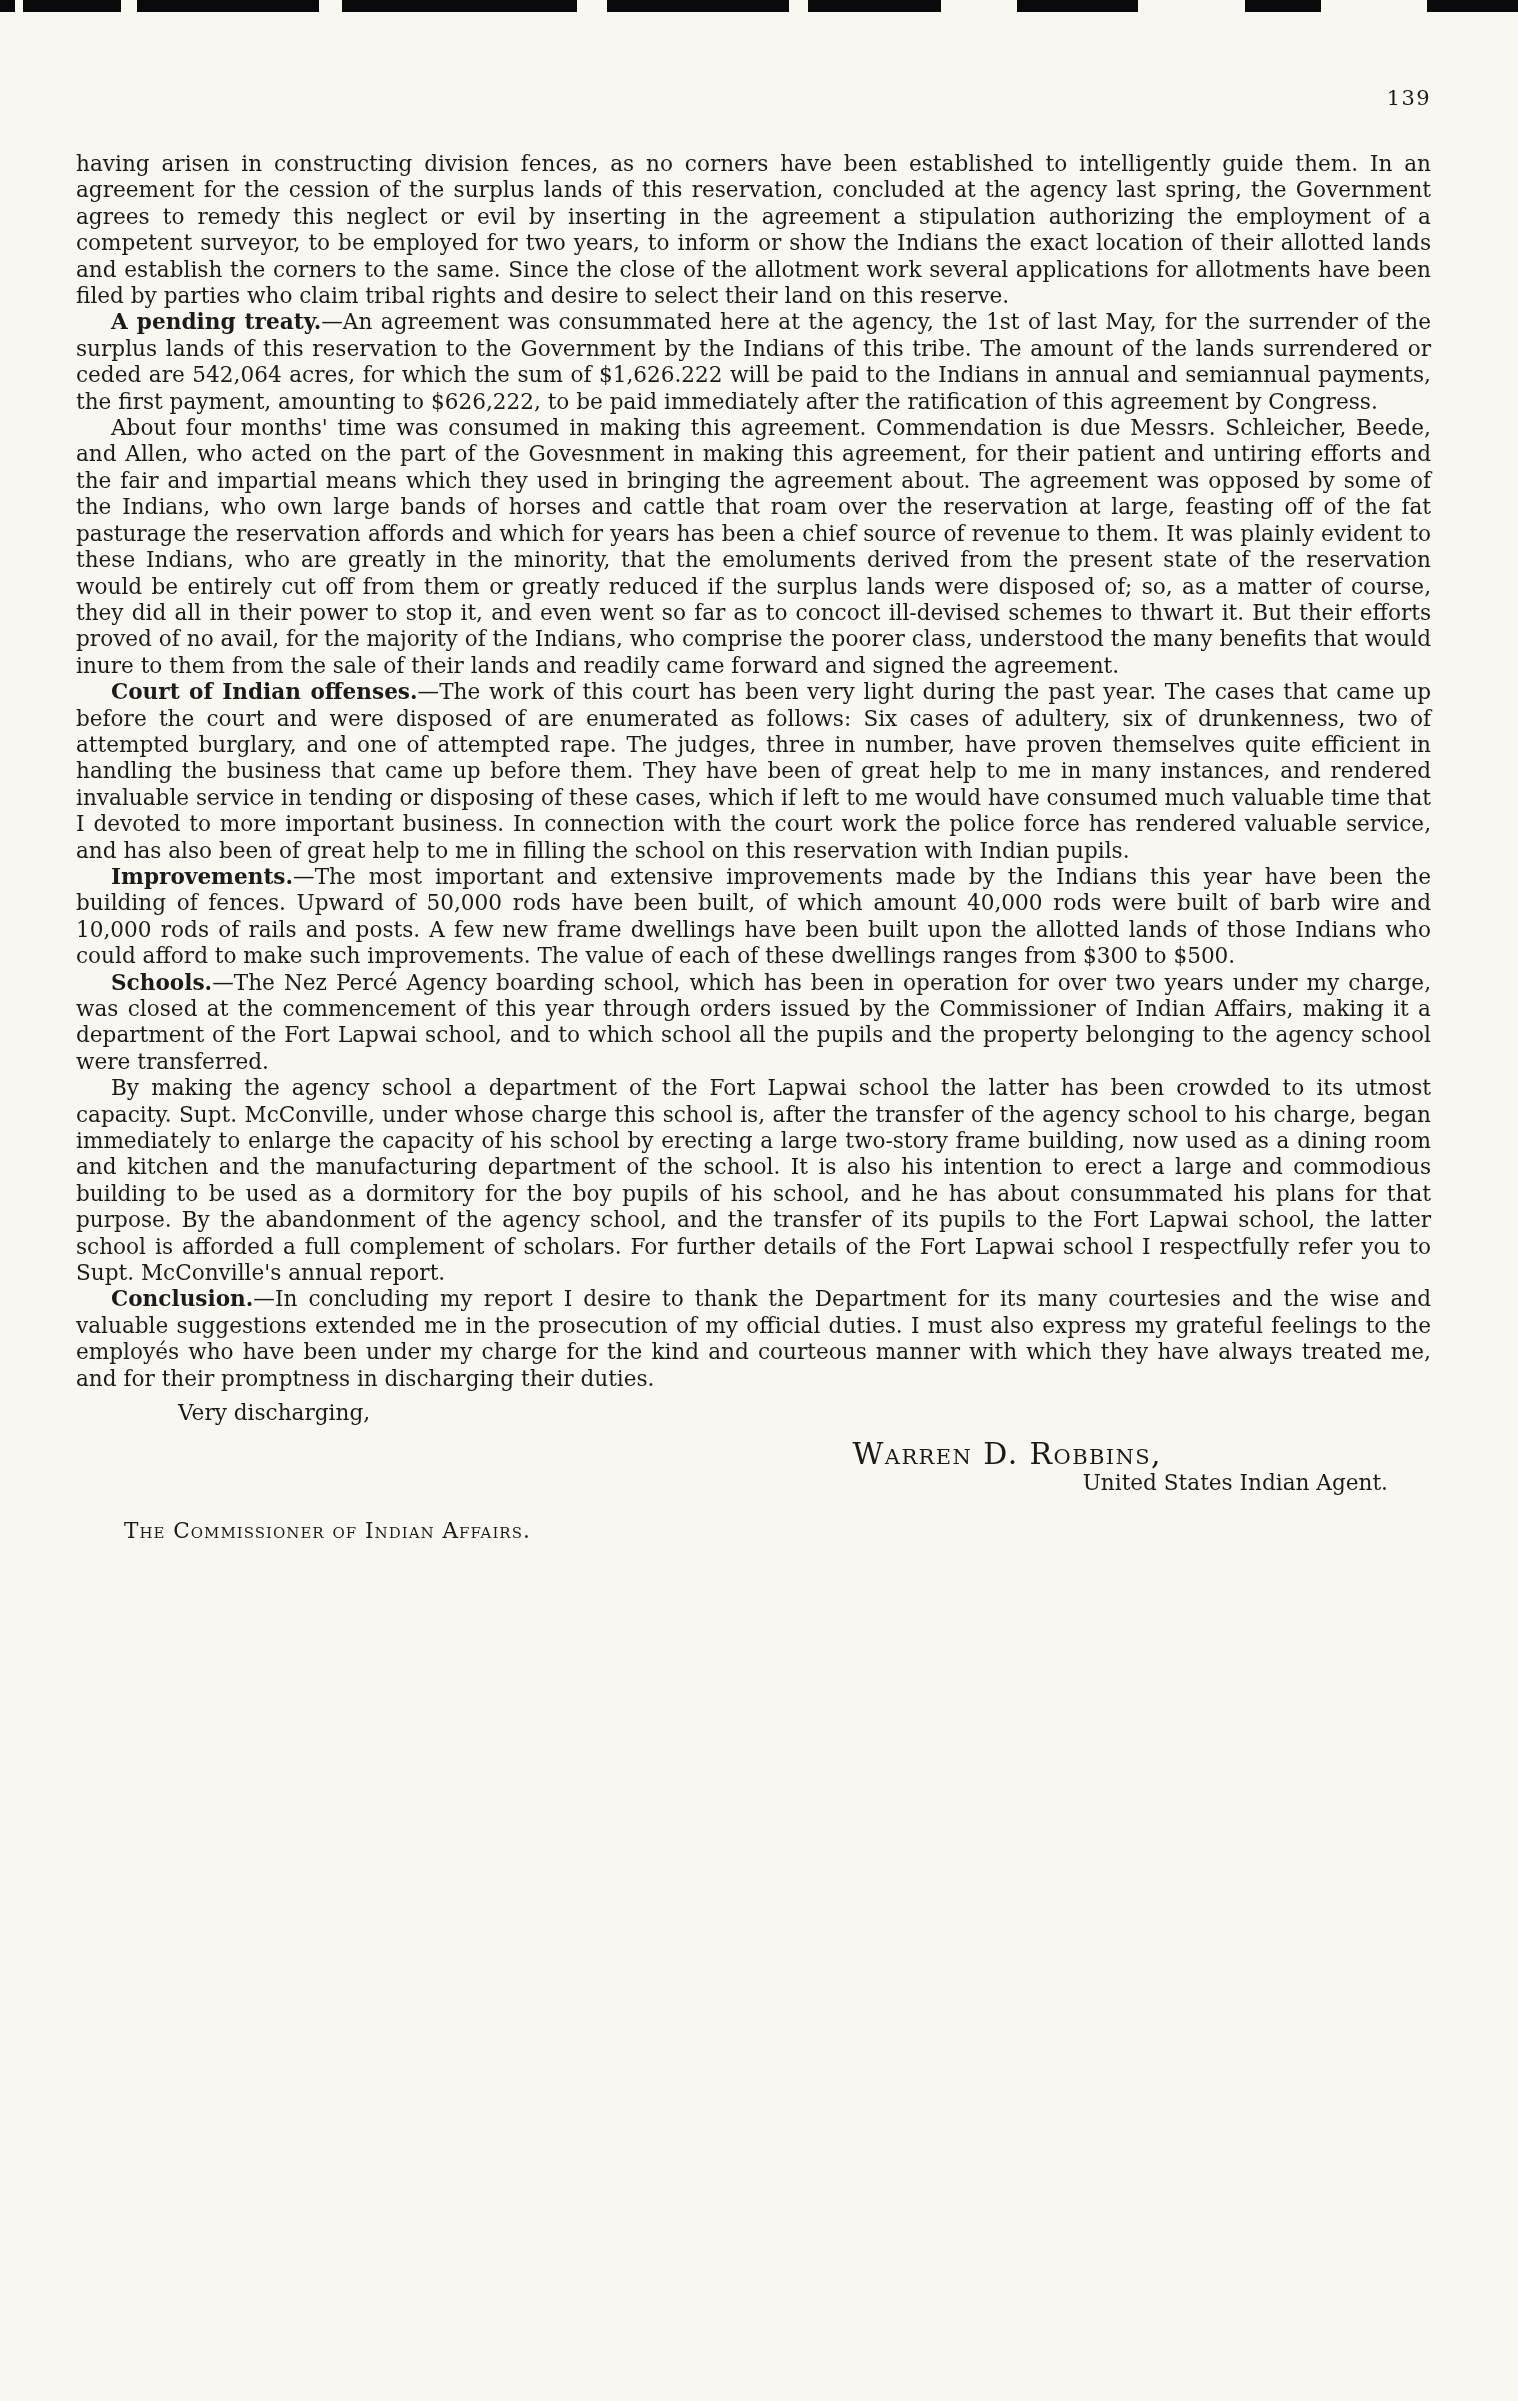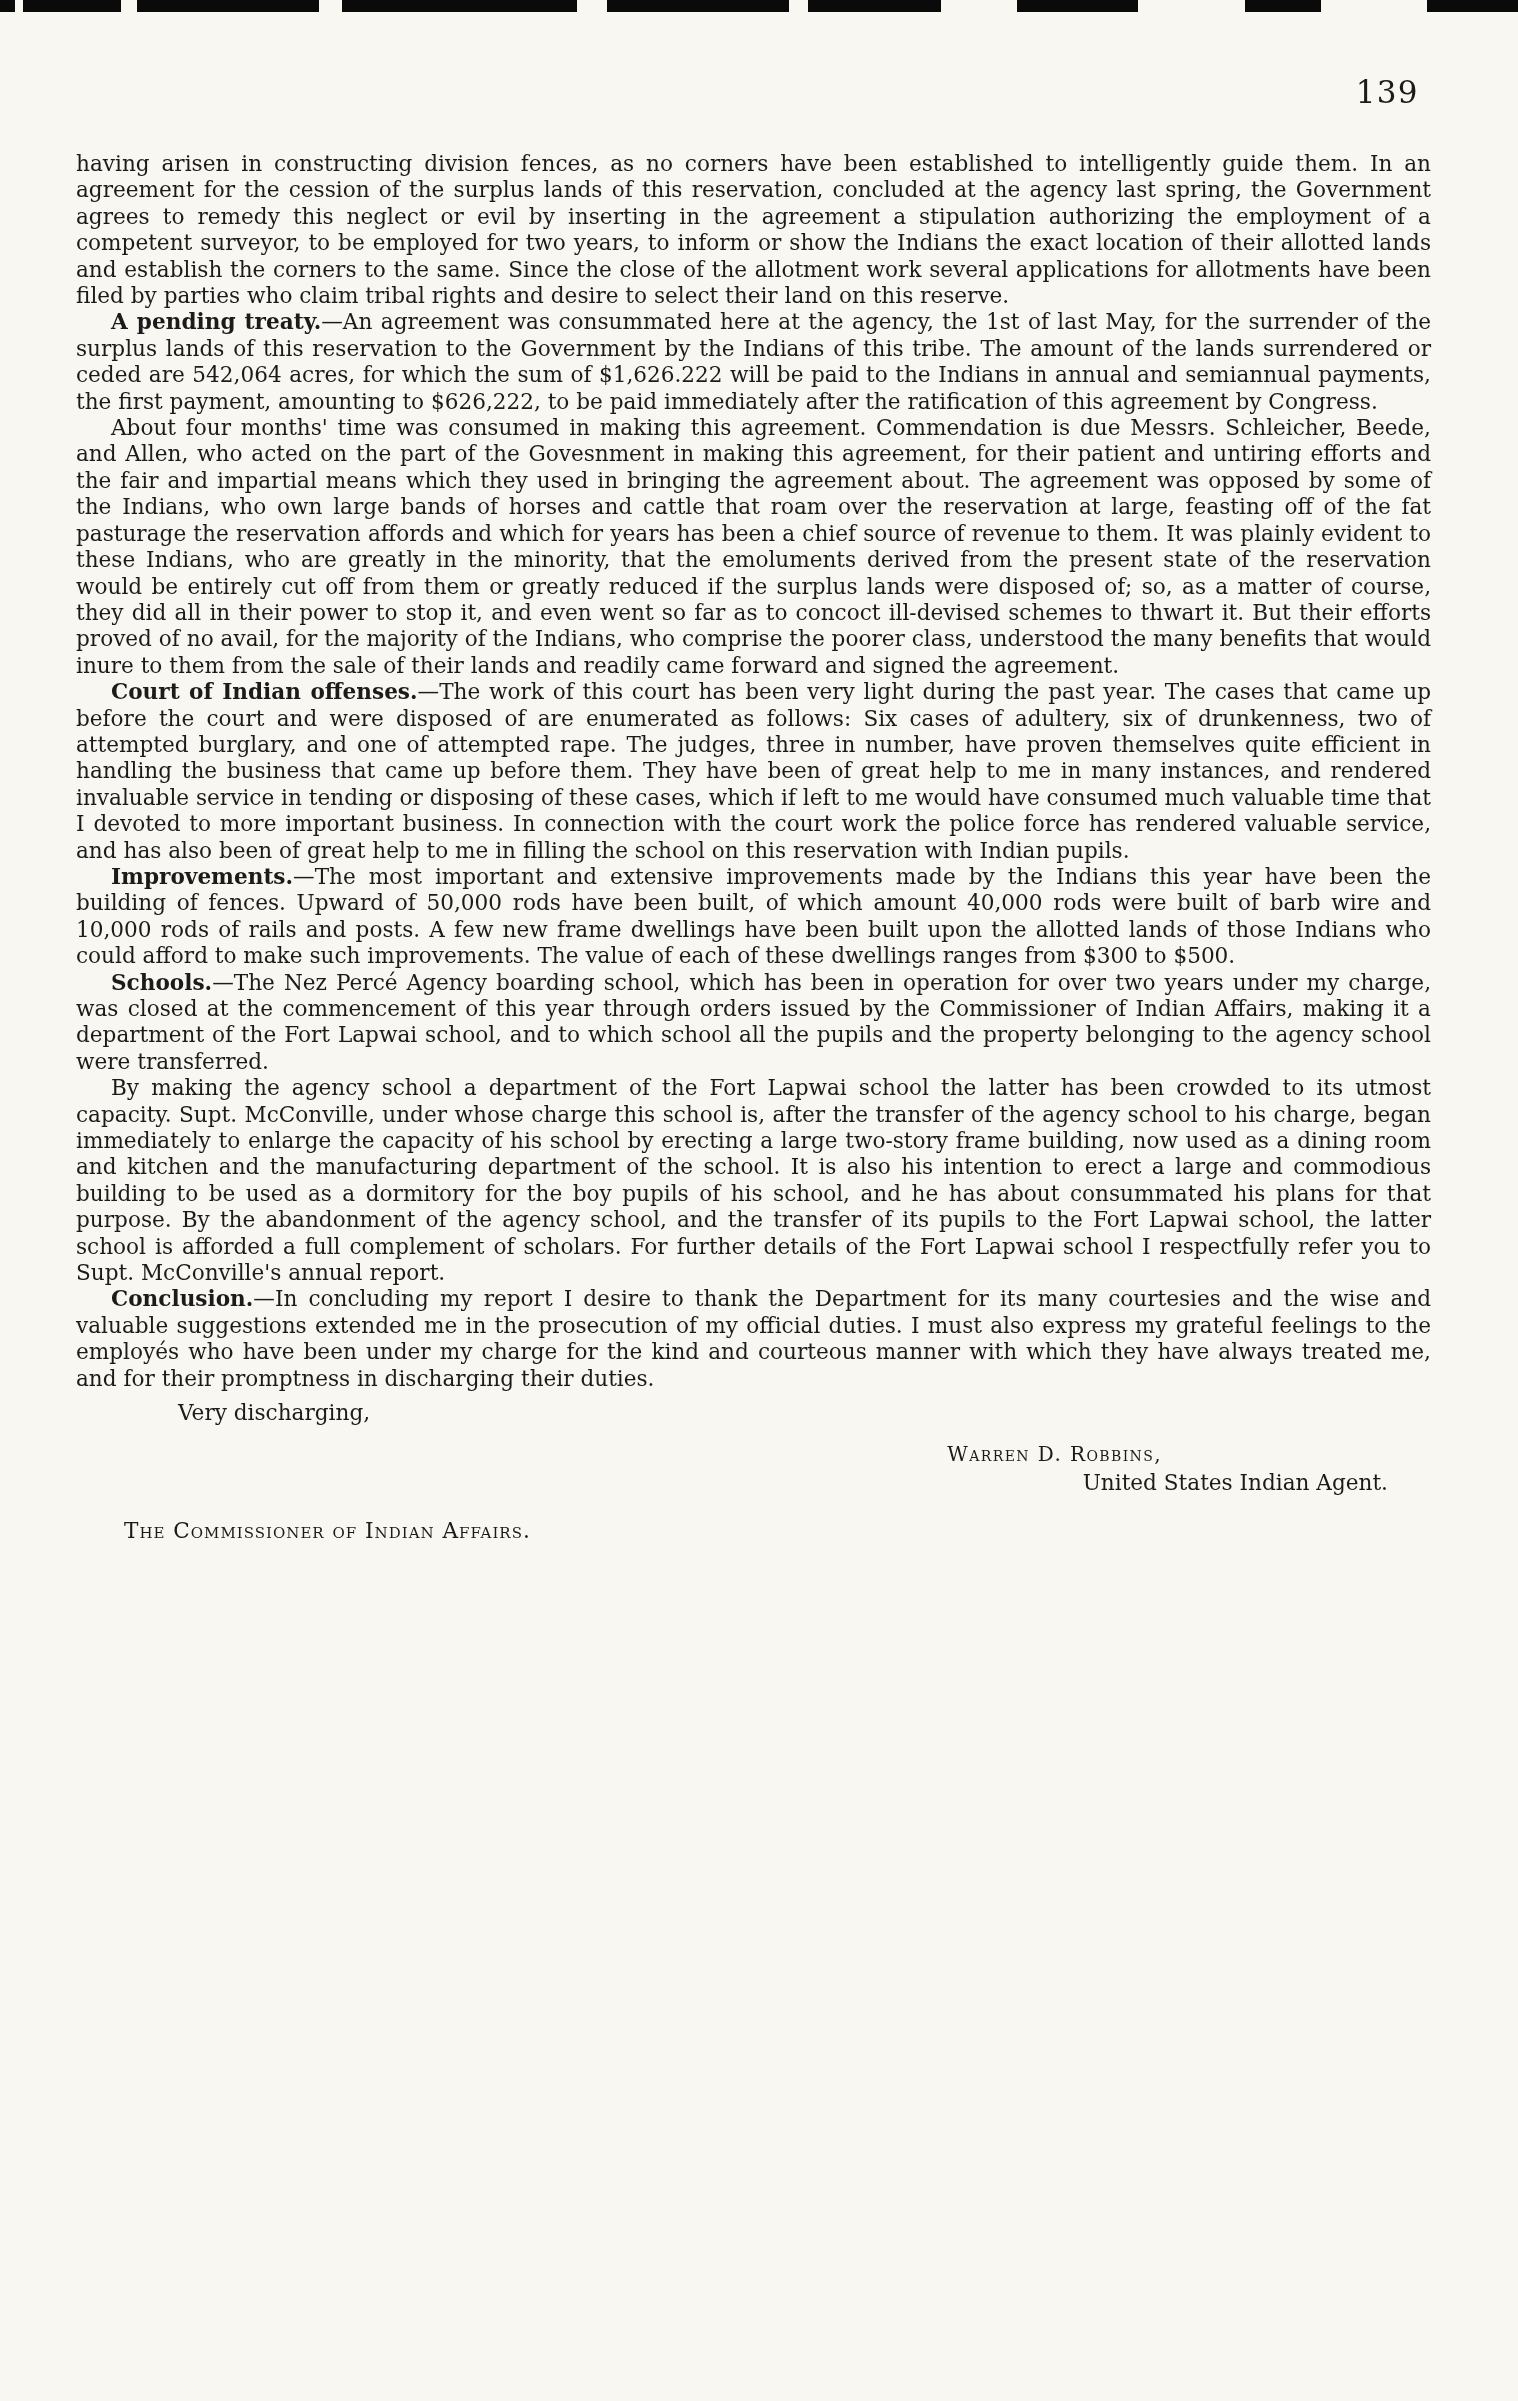--- a/index.html
+++ b/index.html
@@ -37,42 +37,42 @@
     text-align: center;
   }
   .header-title {
     display: inline-block;
     font-size: 24px;
     letter-spacing: 4.3px;
     word-spacing: 4.8px;
   }
   .page-number {
     position: absolute;
-    right: 12px;
+    right: 0;
     bottom: -4.8px;
-    font-size: 31px;
+    font-size: 21px;
     letter-spacing: 1.4px;
   }
   .body-text {
     margin-top: 46px;
     font-size: 21.6px;
     line-height: 26.4px;
     text-align: justify;
   }
   .para { margin: 0; text-indent: 35px; }
   .para.no-indent { text-indent: 0; }
   .lead { font-weight: bold; }
   .closing { font-size: 21.6px; line-height: 26.4px; }
   .valediction { margin: 7.7px 0 0 102px; }
   .sig-name {
     margin-top: 14.4px;
     text-align: right;
     padding-right: 269px;
     font-variant: small-caps;
-    font-size: 20px;
+    font-size: 30px;
     letter-spacing: 1.4px;
   }
   .sig-title {
     margin-top: 2.9px;
     text-align: right;
     padding-right: 43px;
   }
   .addressee {
     margin: 22px 0 0 48px;
     font-variant: small-caps;

